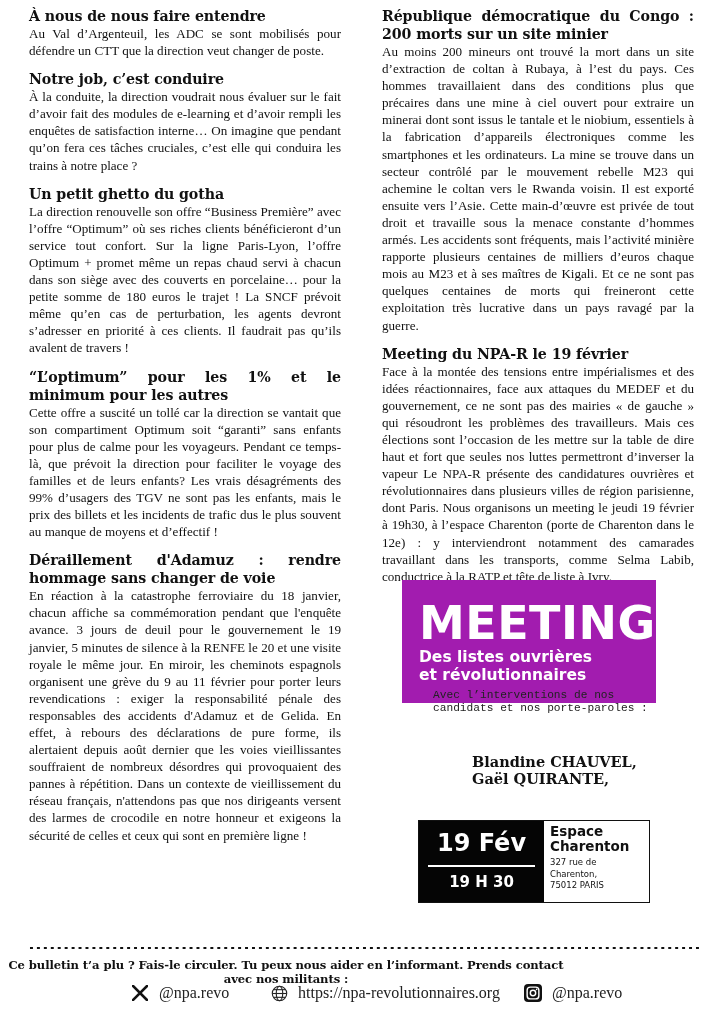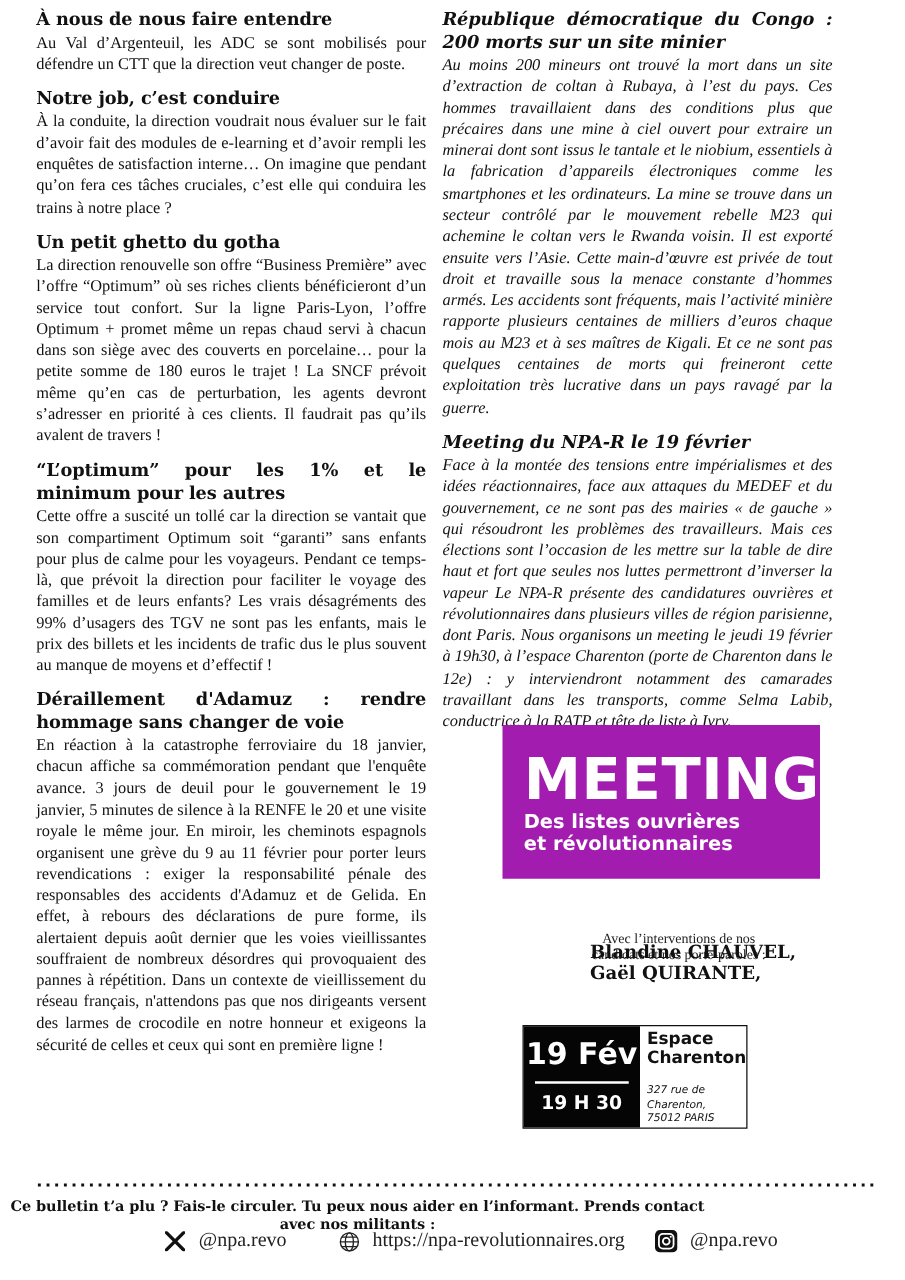--- a/index.html
+++ b/index.html
@@ -1,19 +1,19 @@
 <!DOCTYPE html>
 <html><head>
 <meta charset="utf-8">
 <style>
   html, body { margin: 0; padding: 0; background: #ffffff; }
   body { width: 724px; height: 1024px; position: relative; overflow: hidden; color: #111; }
   .col { position: absolute; top: 7px; width: 312px; font-family: "Liberation Serif", "DejaVu Serif", serif; }
   .col-left { left: 29px; }
-  .col-right { left: 354px; width: 312px; font-style: italic; }
+  .col-right { left: 382px; width: 312px; }
   .article { margin-bottom: 11px; }
   .article h2 {
     font-family: "DejaVu Serif", serif;
     font-weight: bold;
     font-size: 14.2px;
     line-height: 18px;
     margin: 0 0 0 0;
     text-align: justify;
     letter-spacing: -0.1px;
   }
@@ -28,41 +28,41 @@
     position: absolute; left: 402px; top: 580px; width: 254px; height: 123px;
     background: #a21caf; color: #fff; font-family: "DejaVu Sans", sans-serif;
   }
   .poster-title {
     position: absolute; left: 17px; top: 20px; font-size: 46px; font-weight: bold; letter-spacing: 0.5px; line-height: 46px;
   }
   .poster-sub {
     position: absolute; left: 17px; top: 68px; font-size: 15.5px; font-weight: bold; line-height: 18px;
   }
   .poster-intro {
-    position: absolute; left: 433px; top: 745px; width: 220px;
-    font-family: Liberation Serif, serif; font-size: 11.2px; line-height: 13px; color: #222; text-align: center;
+    position: absolute; left: 433px; top: 689px; width: 220px;
+    font-family: Liberation Mono, monospace; font-size: 11.2px; line-height: 13px; color: #222;
   }
   .poster-names {
     position: absolute; left: 428px; top: 754px; width: 230px;
     font-family: "DejaVu Serif", serif; font-weight: bold; font-size: 14.5px; line-height: 16.5px; color: #111; margin-left: 44px;
   }
   .date-box {
-    position: absolute; left: 418px; top: 820px; width: 180px; height: 83px;
+    position: absolute; left: 418px; top: 820px; width: 232px; height: 83px;
     border: 1.5px solid #111; box-sizing: border-box; display: flex;
   }
   .date-black {
     width: 125px; height: 100%; background: #050505; color: #fff;
     font-family: "DejaVu Sans", sans-serif; font-weight: bold; position: relative;
   }
   .date-day { position: absolute; left: 0; right: 0; top: 8px; text-align: center; font-size: 24px; line-height: 28px; }
   .date-rule { position: absolute; left: 9px; right: 9px; top: 44px; height: 2px; background: #fff; }
   .date-time { position: absolute; left: 0; right: 0; top: 49px; text-align: center; font-size: 15px; line-height: 24px; }
   .date-venue { padding: 3px 0 0 6px; font-family: "DejaVu Sans", sans-serif; color: #111; }
   .venue-name { font-weight: bold; font-size: 13.5px; line-height: 14.5px; }
-  .venue-addr { font-size: 8.5px; line-height: 11.5px; margin-top: 14px; font-style: italic; }
+  .venue-addr { font-size: 8.5px; line-height: 11.5px; margin-top: 4px; }
   .dots {
     position: absolute; left: 28px; top: 946px; width: 672px; height: 4px;
     background-image: radial-gradient(circle, #111 1.3px, transparent 1.5px);
     background-size: 6.95px 4px; background-repeat: repeat-x;
   }
   .footer-msg {
     position: absolute; left: 0; top: 958px; width: 572px; text-align: center;
     font-family: "DejaVu Serif", serif; font-weight: bold; font-size: 11.6px; color: #111; letter-spacing: -0.1px;
   }
   .contact { position: absolute; top: 984px; display: flex; align-items: center; font-family: "Liberation Serif", serif; font-size: 16px; color: #222; }

